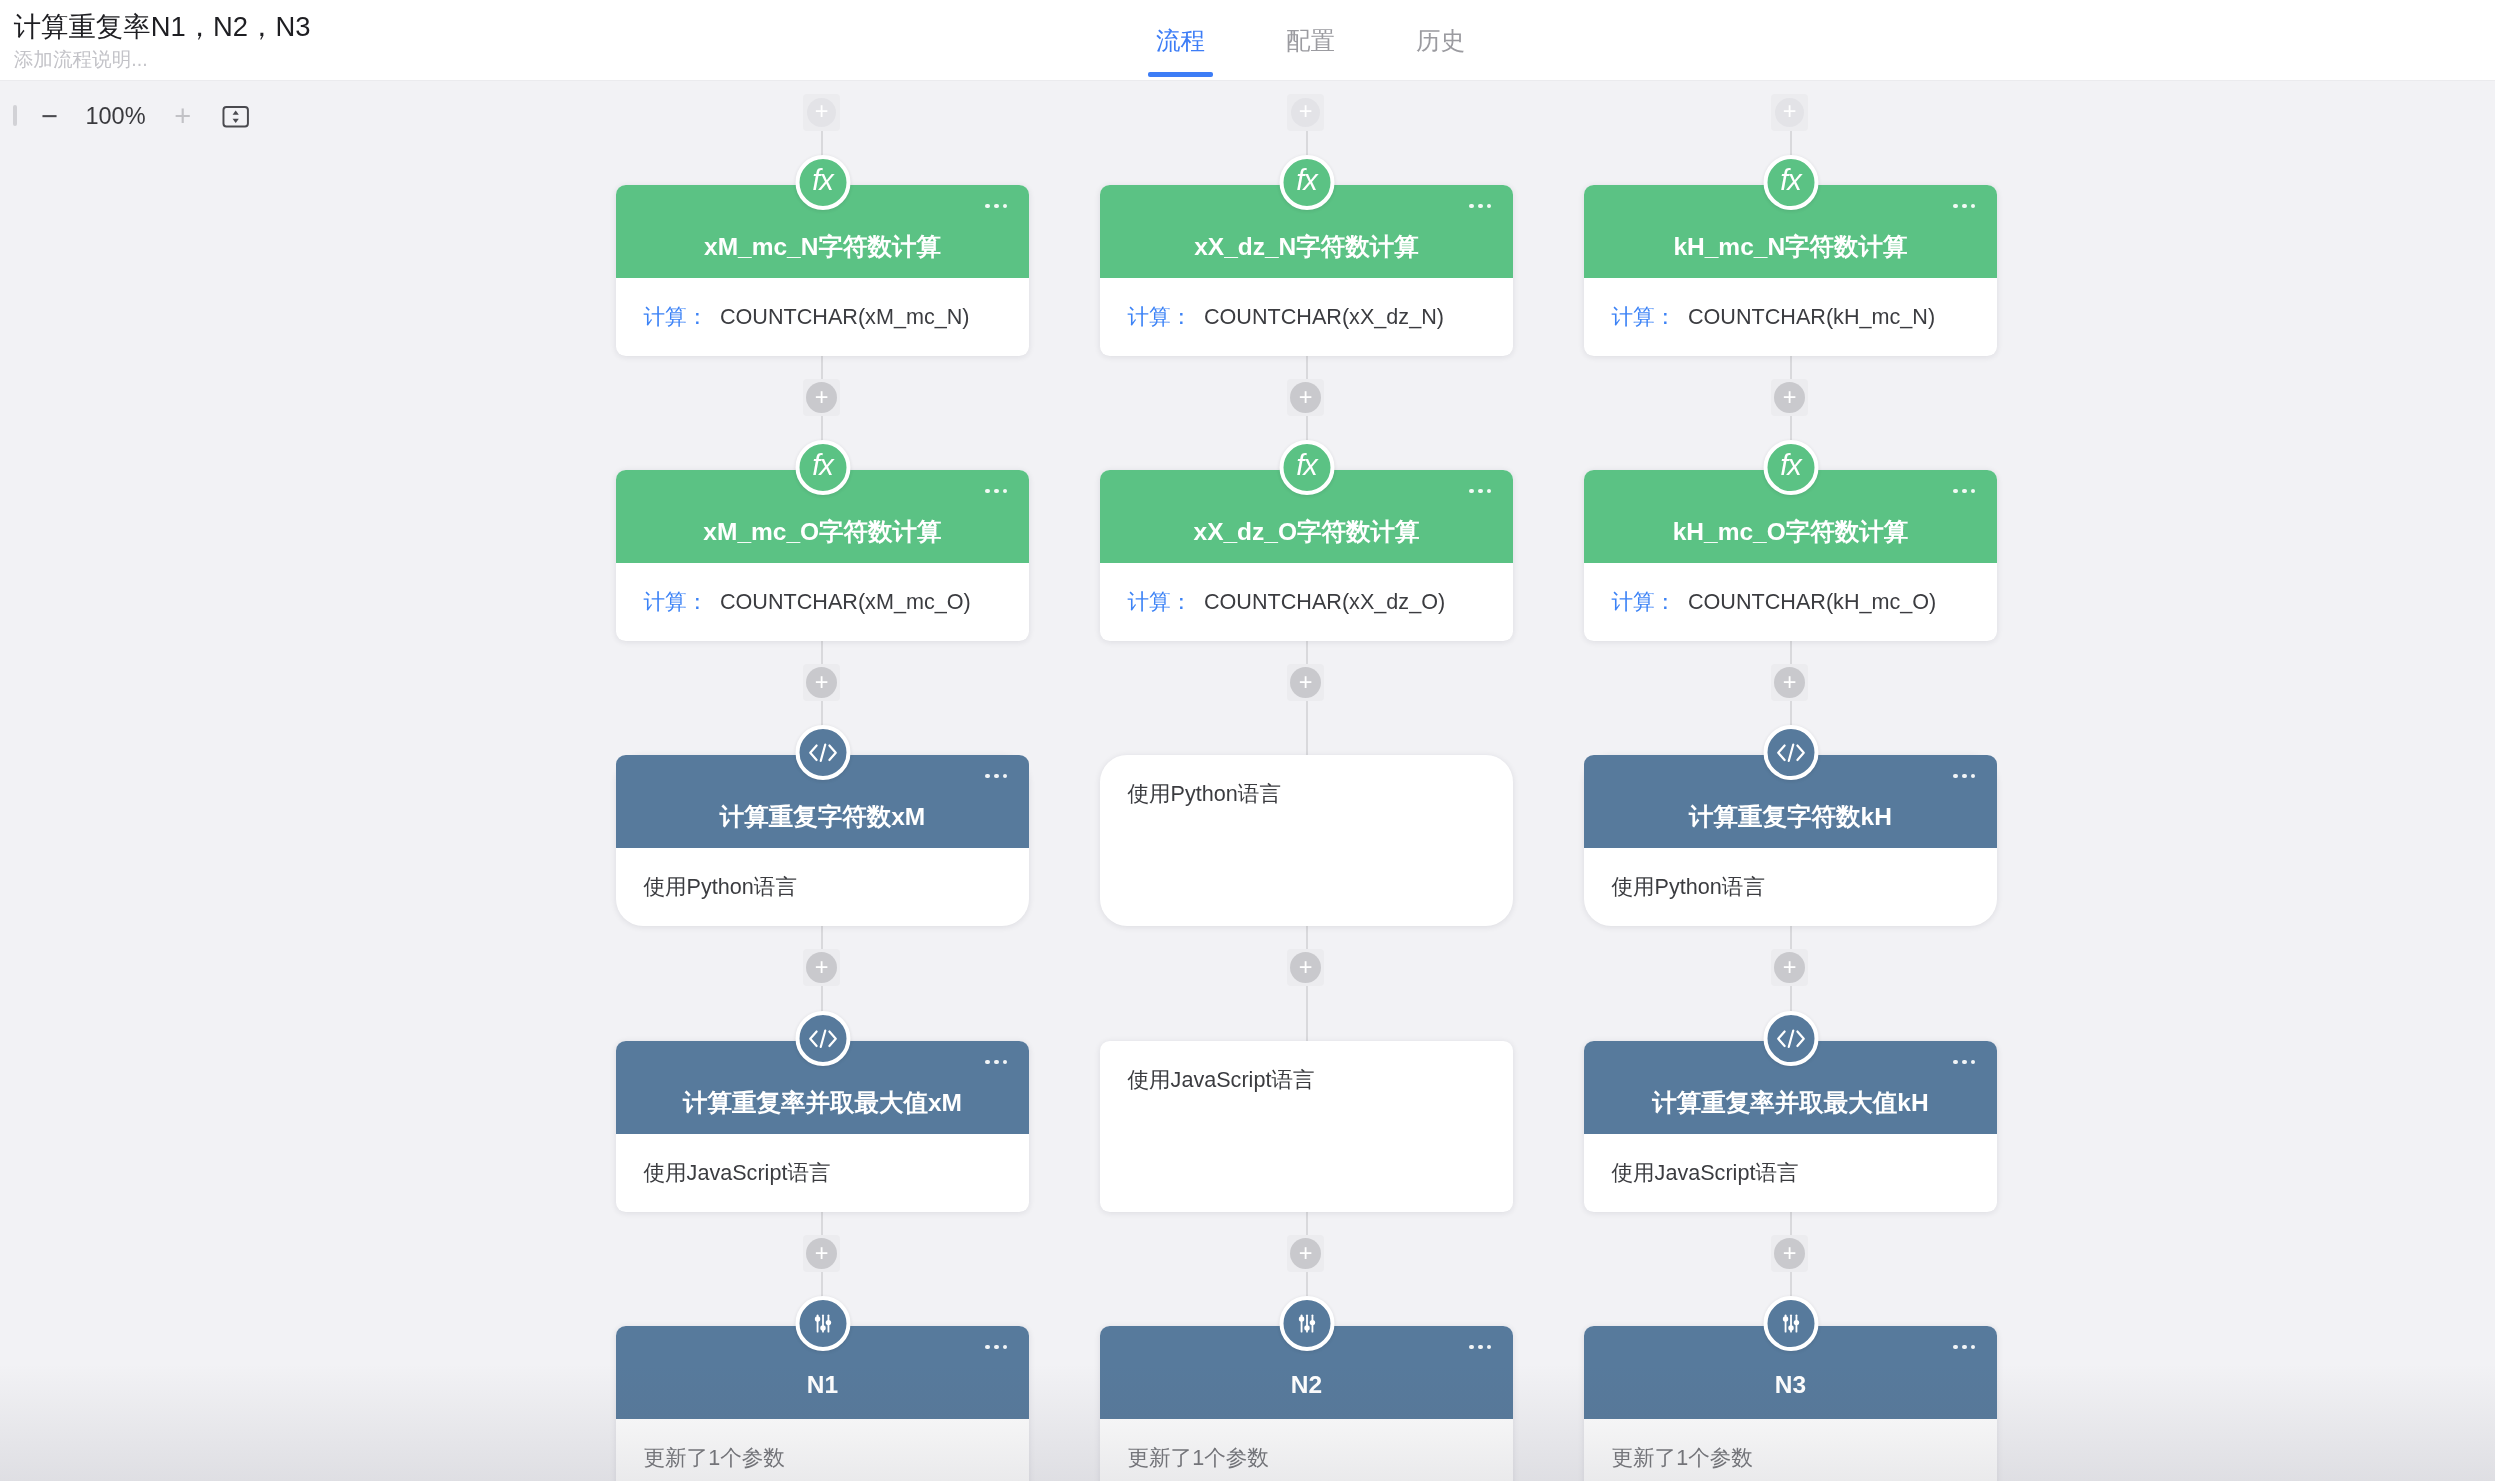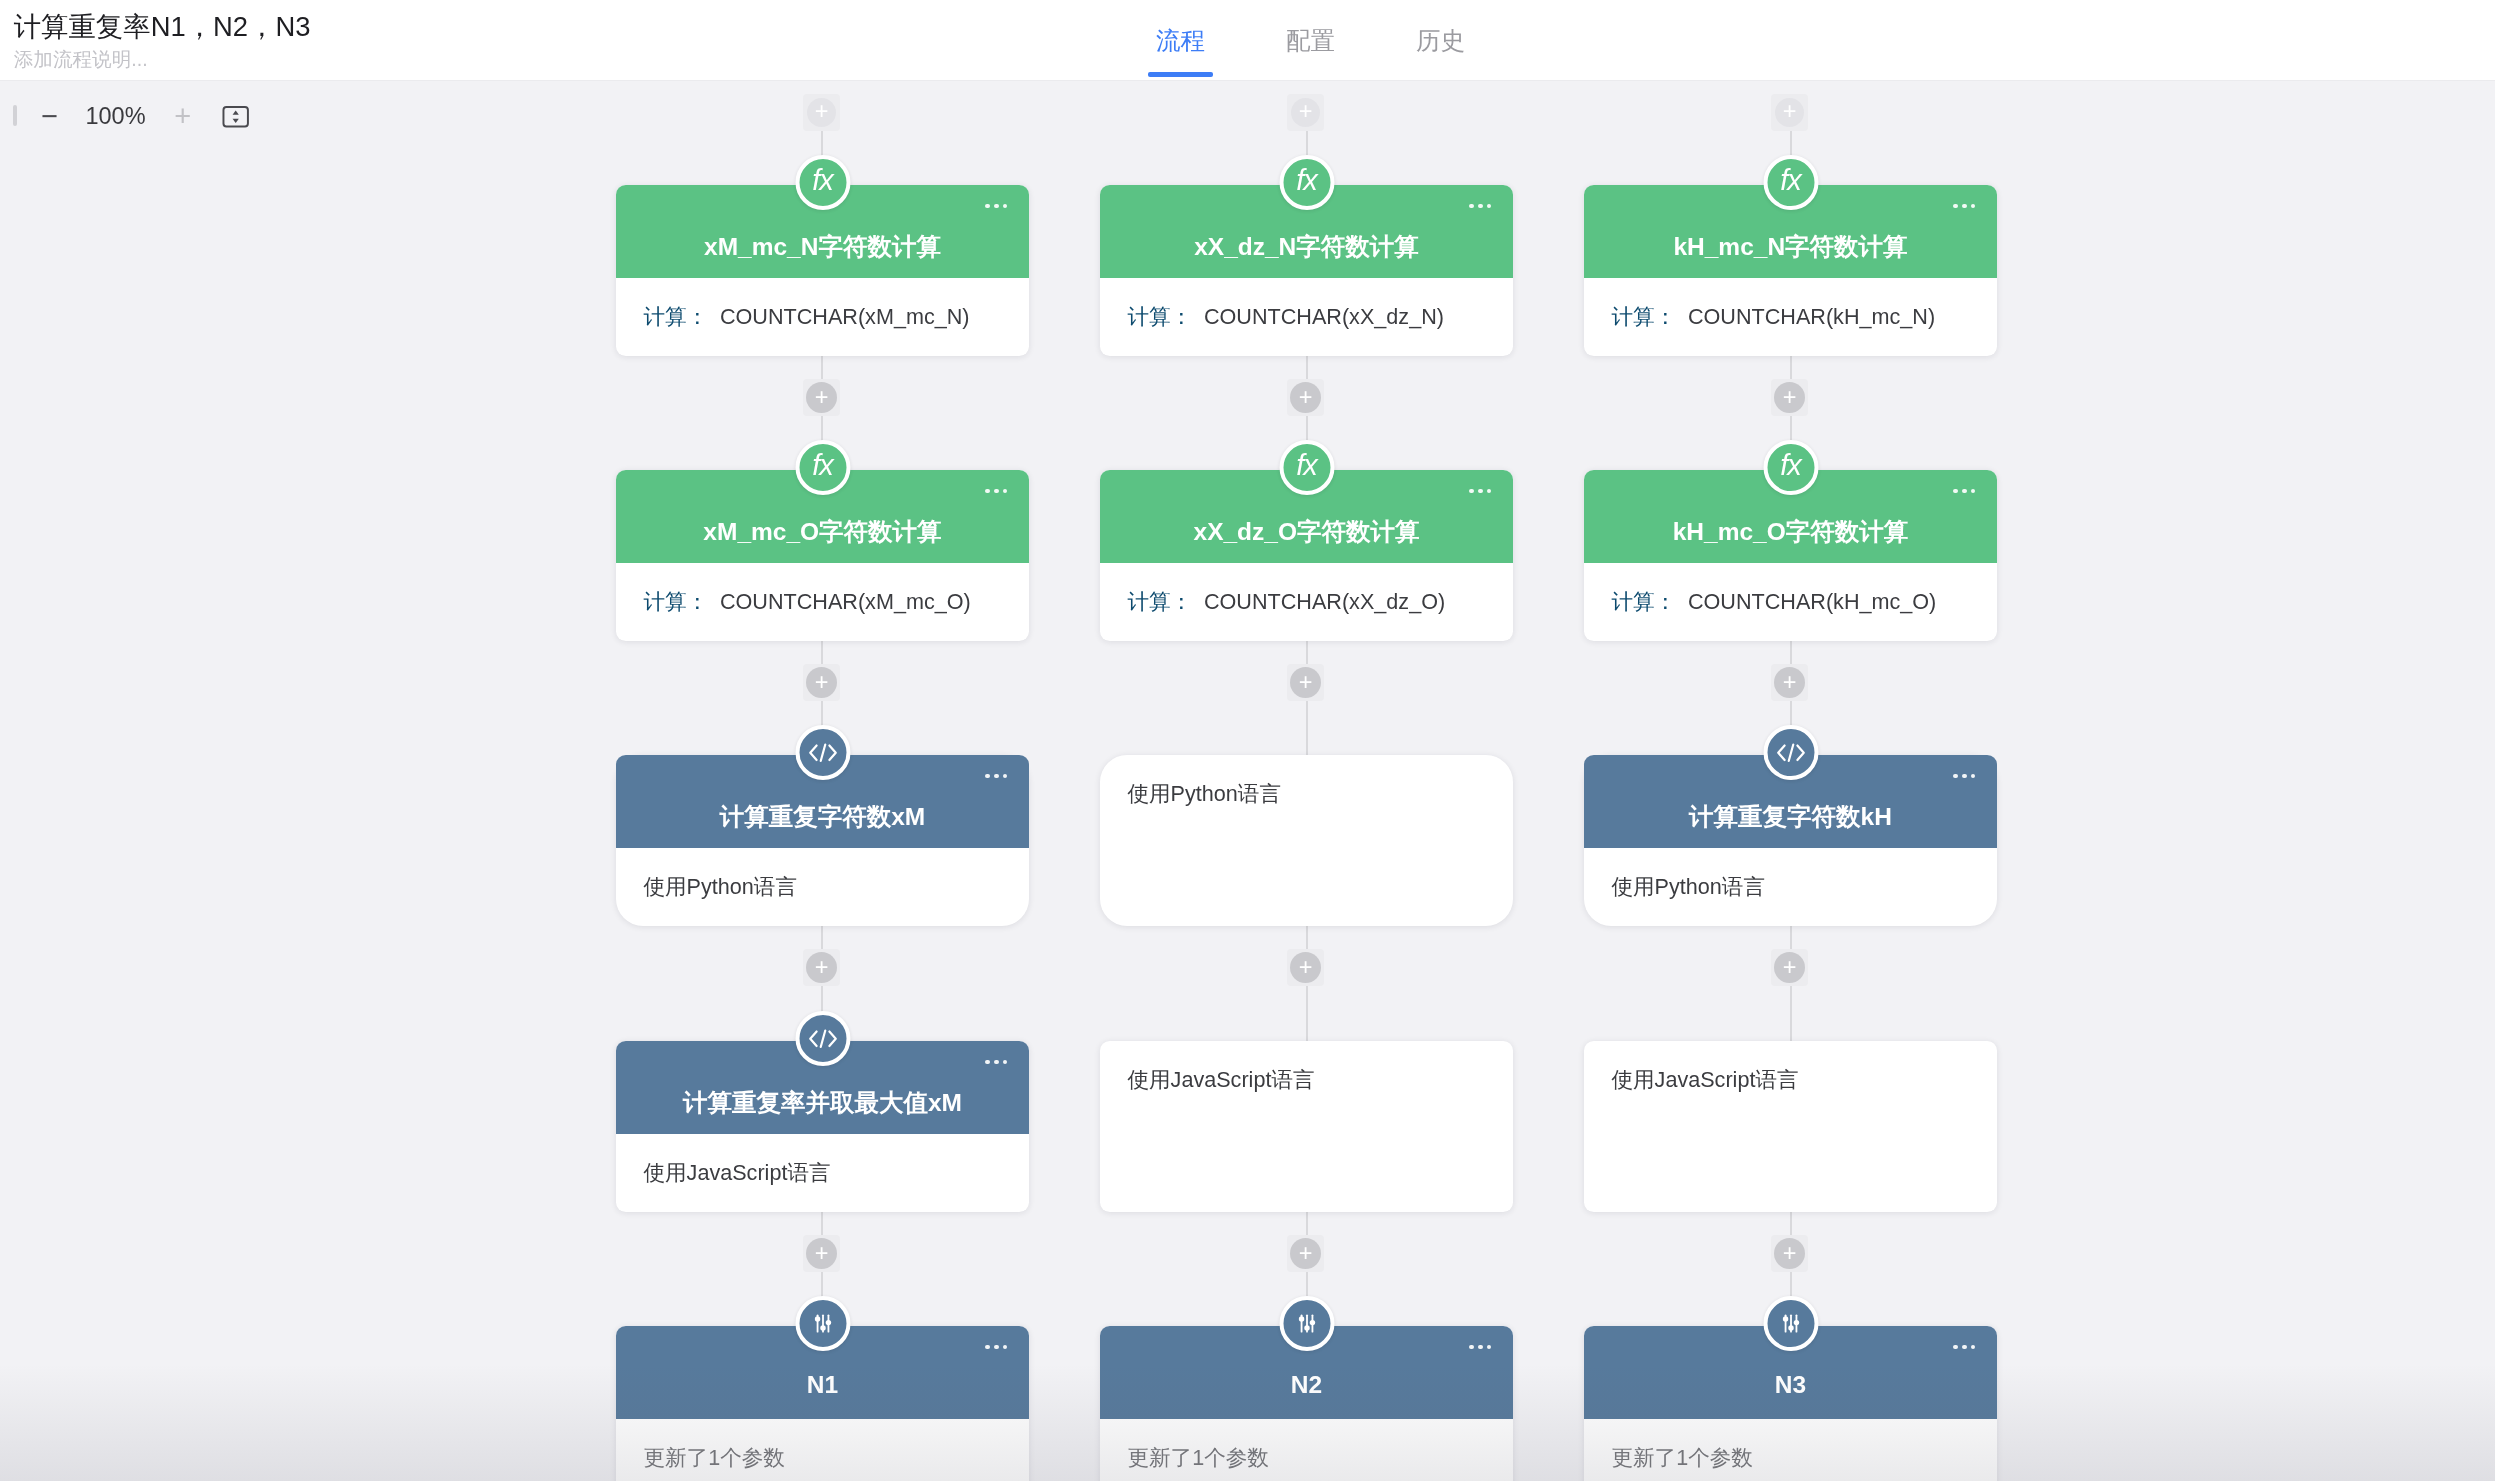--- a/index.html
+++ b/index.html
@@ -58,21 +58,21 @@
   .node-circle { position:absolute; left:50%; top:-30px; transform:translateX(-50%);
     width:55px; height:55px; border:4.9px solid #FFFFFF; border-radius:50%;
     display:flex; align-items:center; justify-content:center;
     box-shadow:0 1px 3.9px rgba(30,30,45,0.12); }
   .node-circle.g { background:#5BC284; }
   .node-circle.b { background:#577A9C; }
   .fx-glyph { color:#FFFFFF; font-size:29px; font-style:italic; letter-spacing:-1px;
     transform:translateY(-2px); }
   .card-body { height:77px; display:flex; align-items:center; padding-left:27.4px;
     font-size:21.6px; }
-  .body-label { color:#0c4a6e; margin-right:11.8px; }
+  .body-label { color:#3b82f6; margin-right:11.8px; }
   .body-value { color:#3B3C40; }
   .r5 .body-value { color:#76777B; }
 
   .bottom-fade { position:absolute; left:0; bottom:0; width:2495px; height:118px;
     background:linear-gradient(to bottom, rgba(90,90,105,0), rgba(90,90,105,0.13));
     z-index:30; pointer-events:none; }
 </style>
 </head>
 <body>
 
@@ -374,20 +374,37 @@
           <i></i>
         </div>
       <div class="card-title">计算重复字符数kH</div>
     </div>
     <div class="card-body">
       <span class="body-value">使用Python语言</span>
     </div>
   </div>
 
   <div class="card c3 r4">
+    <div class="card-header b">
+      <div class="node-circle b">
+        <svg width="31" height="23.5" viewBox="0 0 34 24">
+            <g fill="none" stroke="#FFFFFF" stroke-width="2.4" stroke-linecap="round" stroke-linejoin="round">
+              <polyline points="10,4 3,12 10,20"></polyline>
+              <polyline points="24,4 31,12 24,20"></polyline>
+              <line x1="19.5" y1="3" x2="14.5" y2="21"></line>
+            </g>
+          </svg>
+      </div>
+      <div class="dots">
+          <i></i>
+          <i></i>
+          <i></i>
+        </div>
+      <div class="card-title">计算重复率并取最大值kH</div>
+    </div>
     <div class="card-body">
       <span class="body-value">使用JavaScript语言</span>
     </div>
   </div>
 
   <div class="card c3 r5">
     <div class="card-header b">
       <div class="node-circle b">
         <svg width="29" height="29" viewBox="0 0 32 32">
             <g stroke="#FFFFFF" stroke-width="2" stroke-linecap="round">

